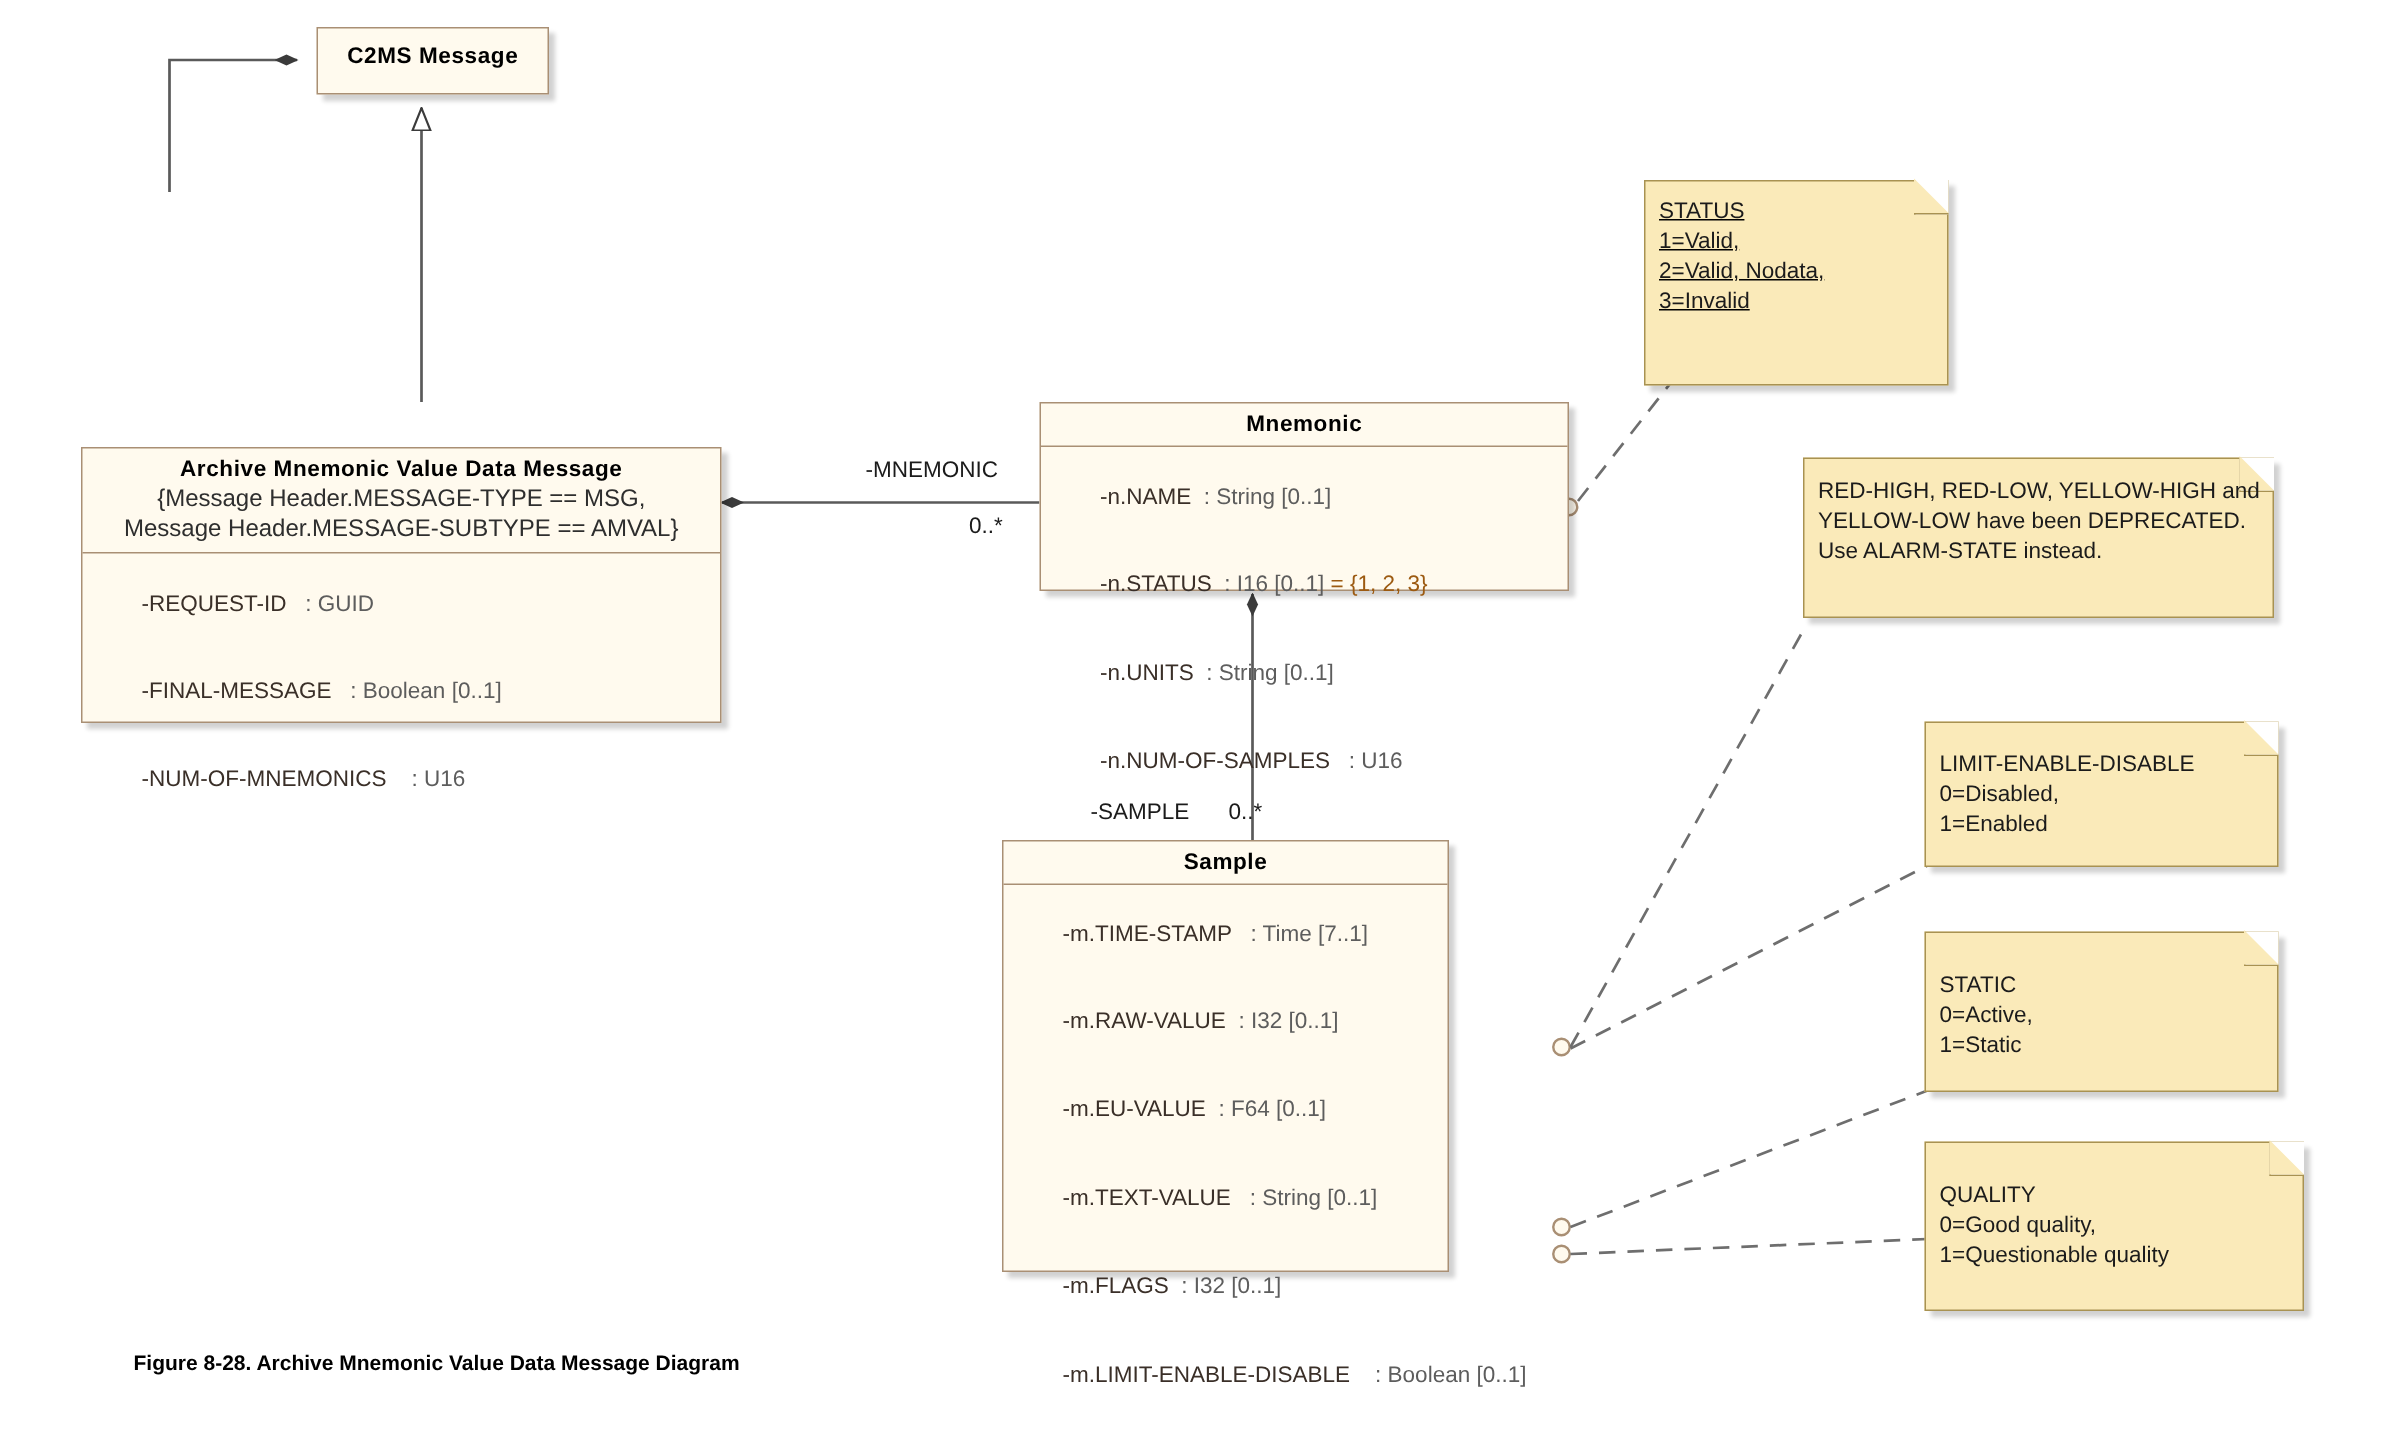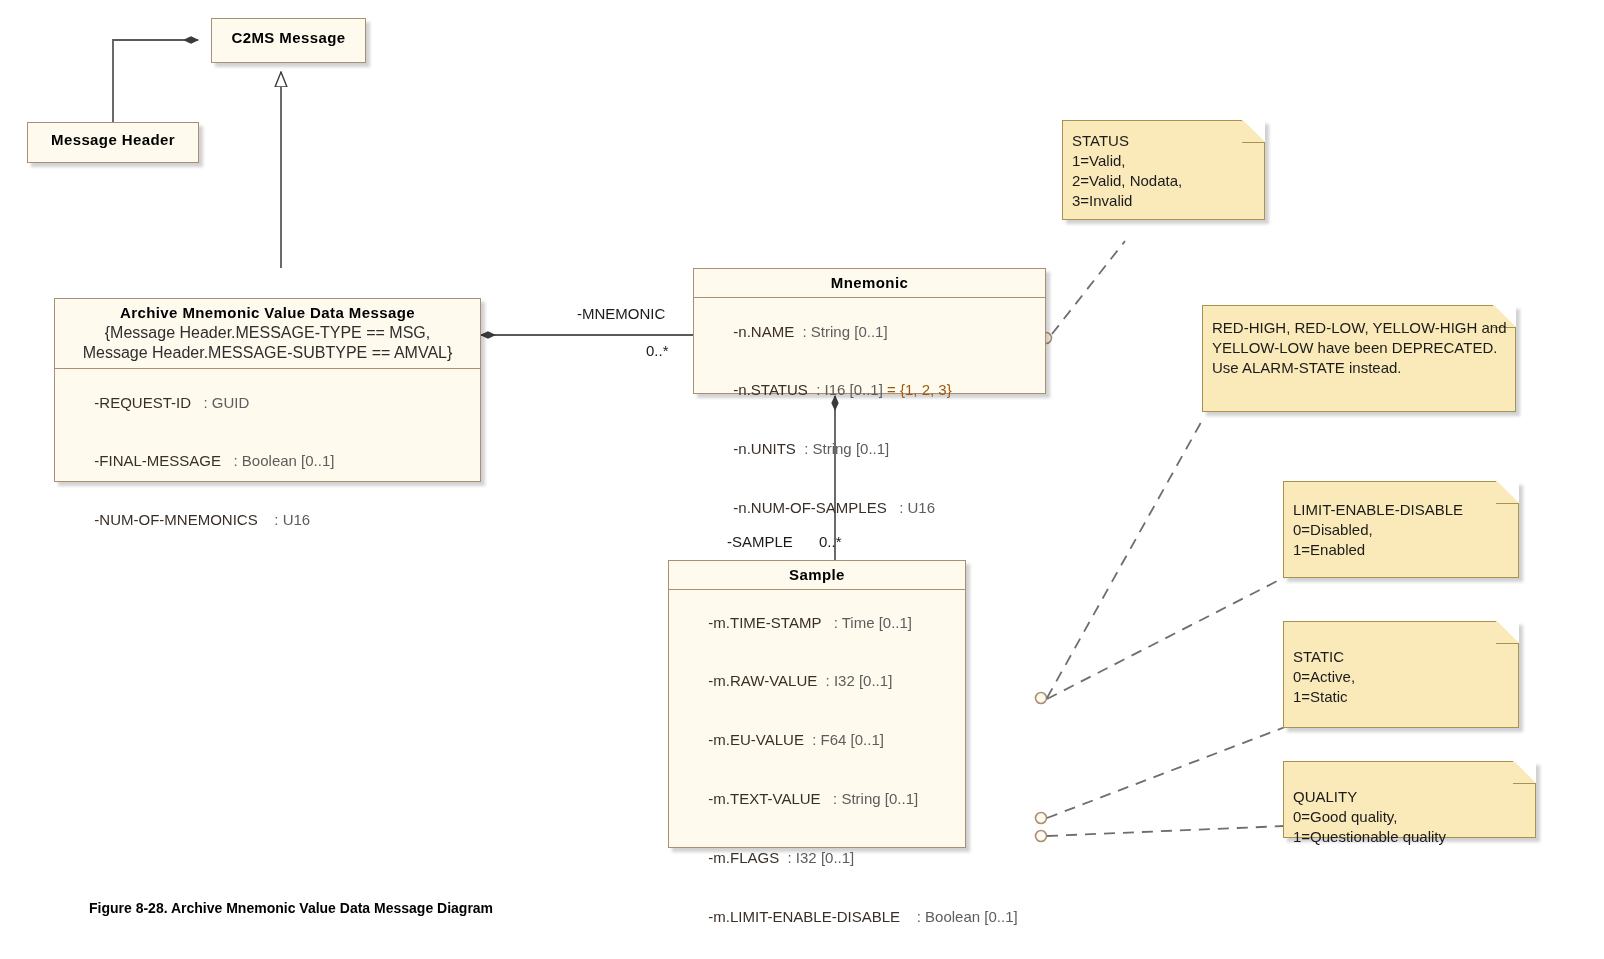--- a/index.html
+++ b/index.html
@@ -182,25 +182,20 @@
     
     <path d="M1047,836 L1285,826" fill="none" stroke="#6e6e6e" stroke-width="1.8" stroke-dasharray="11,8"></path>
   </svg>
 
   <div class="uml-class" style="left:211px; top:18px; width:155px; height:45px;">
     <div class="uml-head" style="border-bottom:none; padding-top:9px;">
       <div class="uml-name">C2MS Message</div>
     </div>
   </div>
 
-  <div class="uml-class" style="left:27px; top:122px; width:172px; height:41px;">
-    <div class="uml-head" style="border-bottom:none; padding-top:7px;">
-      <div class="uml-name">Message Header</div>
-    </div>
-  </div>
 
   <div class="uml-class" style="left:54px; top:268px; width:427px; height:184px;margin-top:30px;">
     <div class="uml-head">
       <div class="uml-name">Archive Mnemonic Value Data Message</div>
       <div class="uml-constraint">{Message Header.MESSAGE-TYPE == MSG,</div>
       <div class="uml-constraint">Message Header.MESSAGE-SUBTYPE == AMVAL}</div>
     </div>
     <div class="uml-body">
       <div class="attr">
         <span>-REQUEST-ID</span><span class="tname">   : GUID</span><span class="defval"></span>
@@ -233,21 +228,21 @@
       </div>
     </div>
   </div>
 
   <div class="uml-class" style="left:668px; top:560px; width:298px; height:288px;">
     <div class="uml-head" style="padding:4px 6px 4px 6px;">
       <div class="uml-name">Sample</div>
     </div>
     <div class="uml-body" style="padding-top:3px;">
       <div class="attr">
-        <span>-m.TIME-STAMP</span><span class="tname">   : Time [0..1]</span>
+        <span>-m.TIME-STAMP</span><span class="tname">   : Time [7..1]</span>
       </div>
       <div class="attr">
         <span>-m.RAW-VALUE</span><span class="tname">  : I32 [0..1]</span>
       </div>
       <div class="attr">
         <span>-m.EU-VALUE</span><span class="tname">  : F64 [0..1]</span>
       </div>
       <div class="attr">
         <span>-m.TEXT-VALUE</span><span class="tname">   : String [0..1]</span>
       </div>
@@ -262,21 +257,21 @@
       </div>
 
     </div>
   </div>
 
   <div class="edge-label" style="left:577px; top:305px;">-MNEMONIC</div>
   <div class="edge-label" style="left:646px; top:342px;">0..*</div>
   <div class="edge-label" style="left:727px; top:533px;">-SAMPLE</div>
   <div class="edge-label" style="left:819px; top:533px;">0..*</div>
 
-  <div class="uml-note" style="left:1062px; top:120px; width:203px; height:100px;">
+  <div class="uml-note" style="left:1096px; top:120px; width:203px; height:137px;text-decoration:underline;">
     <div class="fold"></div>
     <div class="note-text">STATUS
 1=Valid,
 2=Valid, Nodata,
 3=Invalid</div>
   </div>
 
   <div class="uml-note" style="left:1202px; top:305px; width:314px; height:107px;">
     <div class="fold"></div>
     <div class="note-text" style="padding-top:12px;">RED-HIGH, RED-LOW, YELLOW-HIGH and
@@ -291,21 +286,21 @@
 1=Enabled</div>
   </div>
 
   <div class="uml-note" style="left:1283px; top:621px; width:236px; height:107px;">
     <div class="fold"></div>
     <div class="note-text" style="padding-top:25px;">STATIC
 0=Active,
 1=Static</div>
   </div>
 
-  <div class="uml-note" style="left:1283px; top:761px; width:253px; height:77px;">
+  <div class="uml-note" style="left:1283px; top:761px; width:253px; height:113px;">
     <div class="fold"></div>
     <div class="note-text" style="padding-top:25px;">QUALITY
 0=Good quality,
 1=Questionable quality</div>
   </div>
 
   <div class="caption" style="left:89px; top:900px;">Figure 8-28.  Archive Mnemonic Value Data Message Diagram</div>
 
 </div>
 

